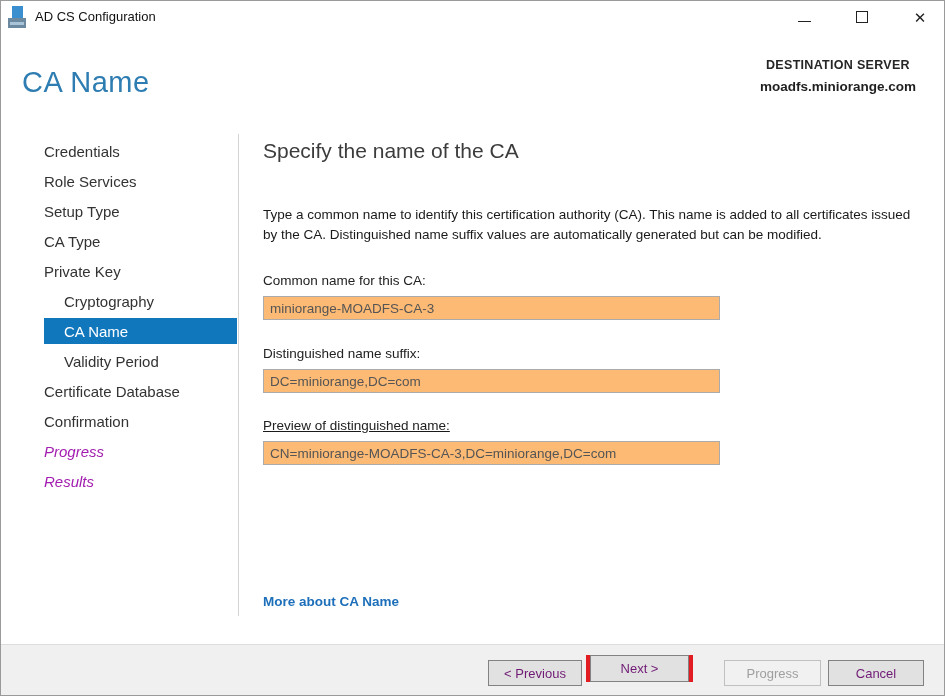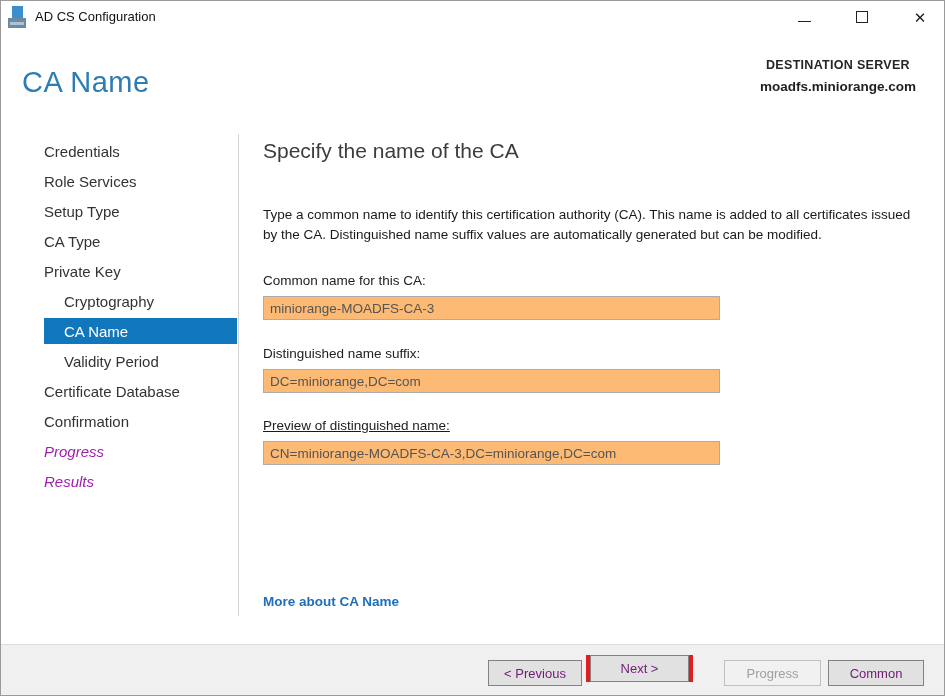--- a/index.html
+++ b/index.html
@@ -185,14 +185,14 @@
 
   <a class="more-link">More about CA Name</a>
 </div>
 
 <div class="footer">
   <button class="btn btn-previous">&lt; Previous</button>
   <div class="red-annotation">
     <button class="btn btn-next">Next &gt;</button>
   </div>
   <button class="btn btn-configure" disabled="">Progress</button>
-  <button class="btn btn-cancel">Common</button>
+  <button class="btn btn-cancel">Cancel</button>
 </div>
 
 </body></html>

